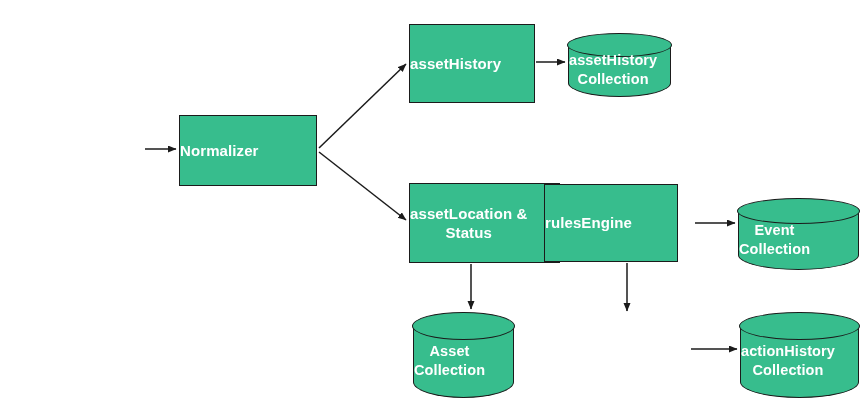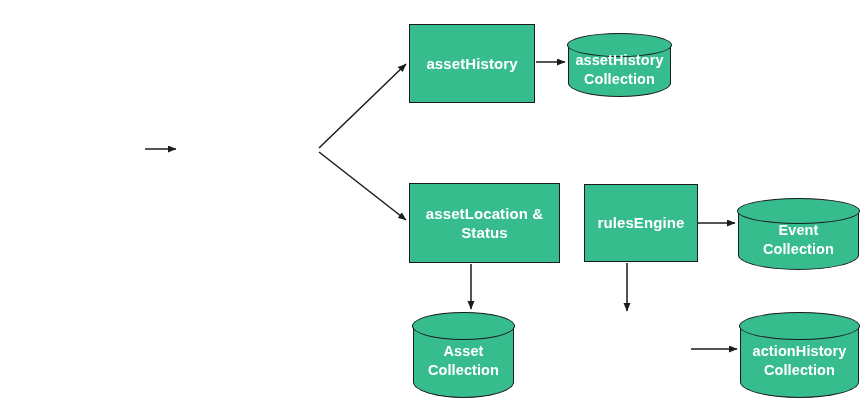--- a/index.html
+++ b/index.html
@@ -15,21 +15,21 @@
     position:relative;
     width:868px;height:403px;
     background:#ffffff;
     overflow:hidden;
   }
   .edges{position:absolute;left:0;top:0;z-index:1;}
   .edges line{stroke:var(--edge-color);stroke-width:1.5;}
   .node{
     position:absolute;
     z-index:2;
-    display:flex;align-items:center;justify-content:center;
+    display:flex;align-items:center;
     background:var(--node-fill);
     border:1.6px solid var(--node-border);
     color:var(--node-text);
     text-align:center;
   }
   .label{
     position:relative;
     z-index:3;
     white-space:pre-line;
     font-size:14.5px;
@@ -73,36 +73,39 @@
     <line x1="319" y1="152" x2="406" y2="220" marker-end="url(#ah)"></line>
     <line x1="536" y1="62" x2="565" y2="62" marker-end="url(#ah)"></line>
     <line x1="535" y1="223" x2="557" y2="223" marker-end="url(#ah)"></line>
     <line x1="695" y1="223" x2="735" y2="223" marker-end="url(#ah)"></line>
     <line x1="471" y1="264" x2="471" y2="309" marker-end="url(#ah)"></line>
     <line x1="627" y1="263" x2="627" y2="311" marker-end="url(#ah)"></line>
     <line x1="691" y1="349" x2="737" y2="349" marker-end="url(#ah)"></line>
   </svg>
 
 
+  <div class="node rect" style="left:179px;top:115px;width:138px;height:71px">
+    <span class="label">Normalizer</span>
+  </div>
 
   <div class="node rect" style="left:409px;top:24px;width:126px;height:79px">
     <span class="label">assetHistory</span>
   </div>
 
   <div class="node cylinder" style="left:568px;top:44px;width:103px;height:53px;--ry:11px">
     <span class="label">assetHistory
 Collection</span>
   </div>
 
   <div class="node rect" style="left:409px;top:183px;width:151px;height:80px">
     <span class="label">assetLocation &amp;
 Status</span>
   </div>
 
-  <div class="node rect" style="left:584px;top:184px;width:114px;height:78px">
+  <div class="node rect" style="left:544px;top:184px;width:134px;height:78px">
     <span class="label">rulesEngine</span>
   </div>
 
   <div class="node cylinder" style="left:738px;top:210px;width:121px;height:60px;--ry:12px">
     <span class="label">Event
 Collection</span>
   </div>
 
   <div class="node cylinder" style="left:413px;top:325px;width:101px;height:73px;--ry:13px">
     <span class="label">Asset

